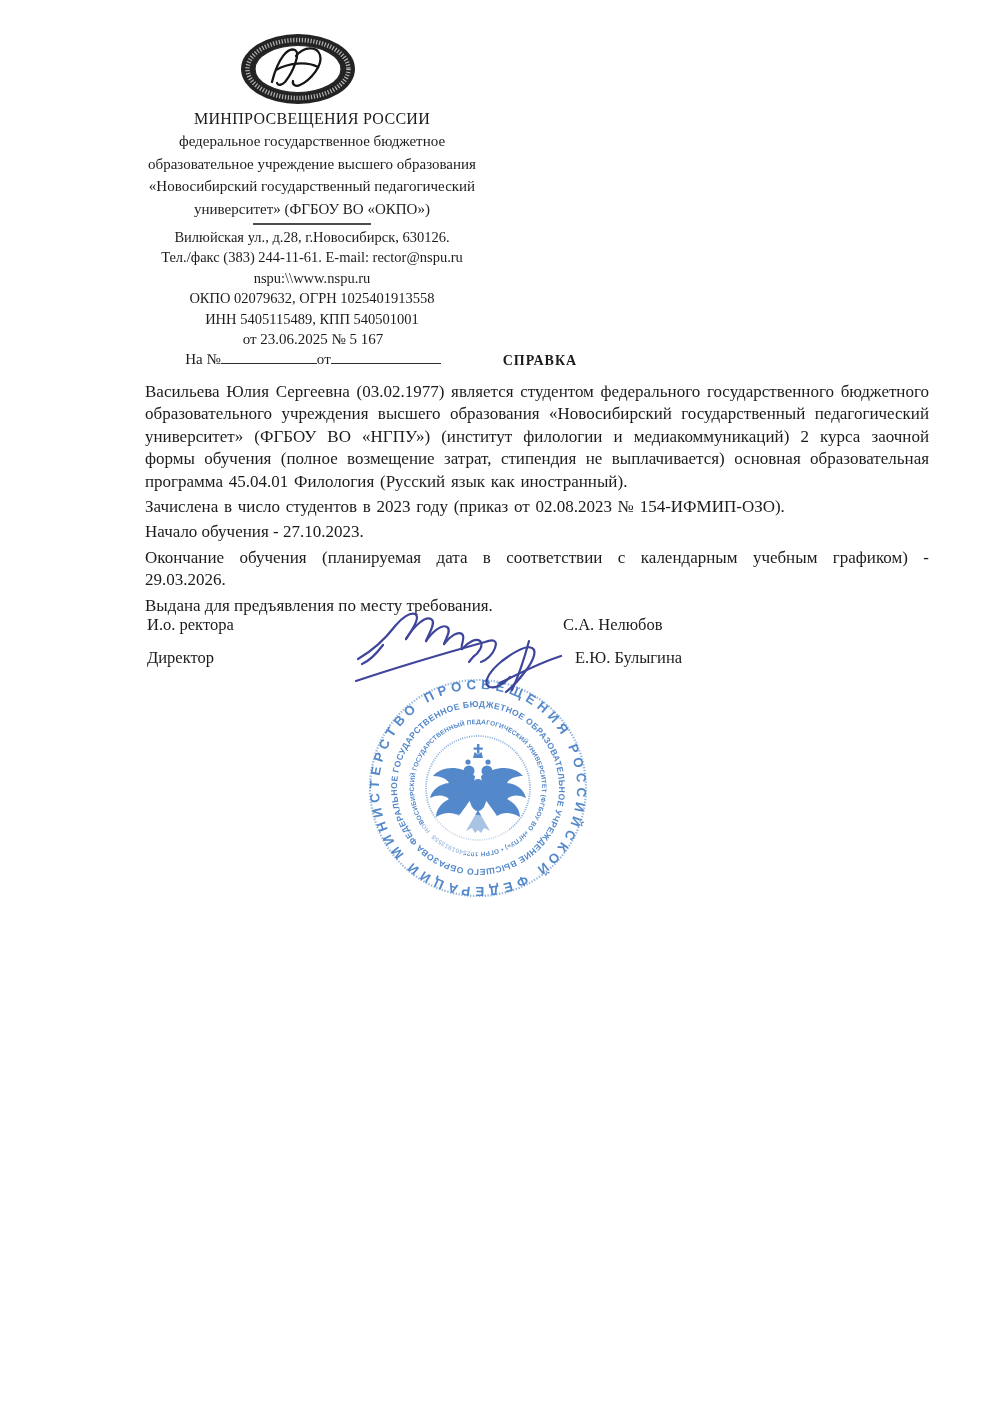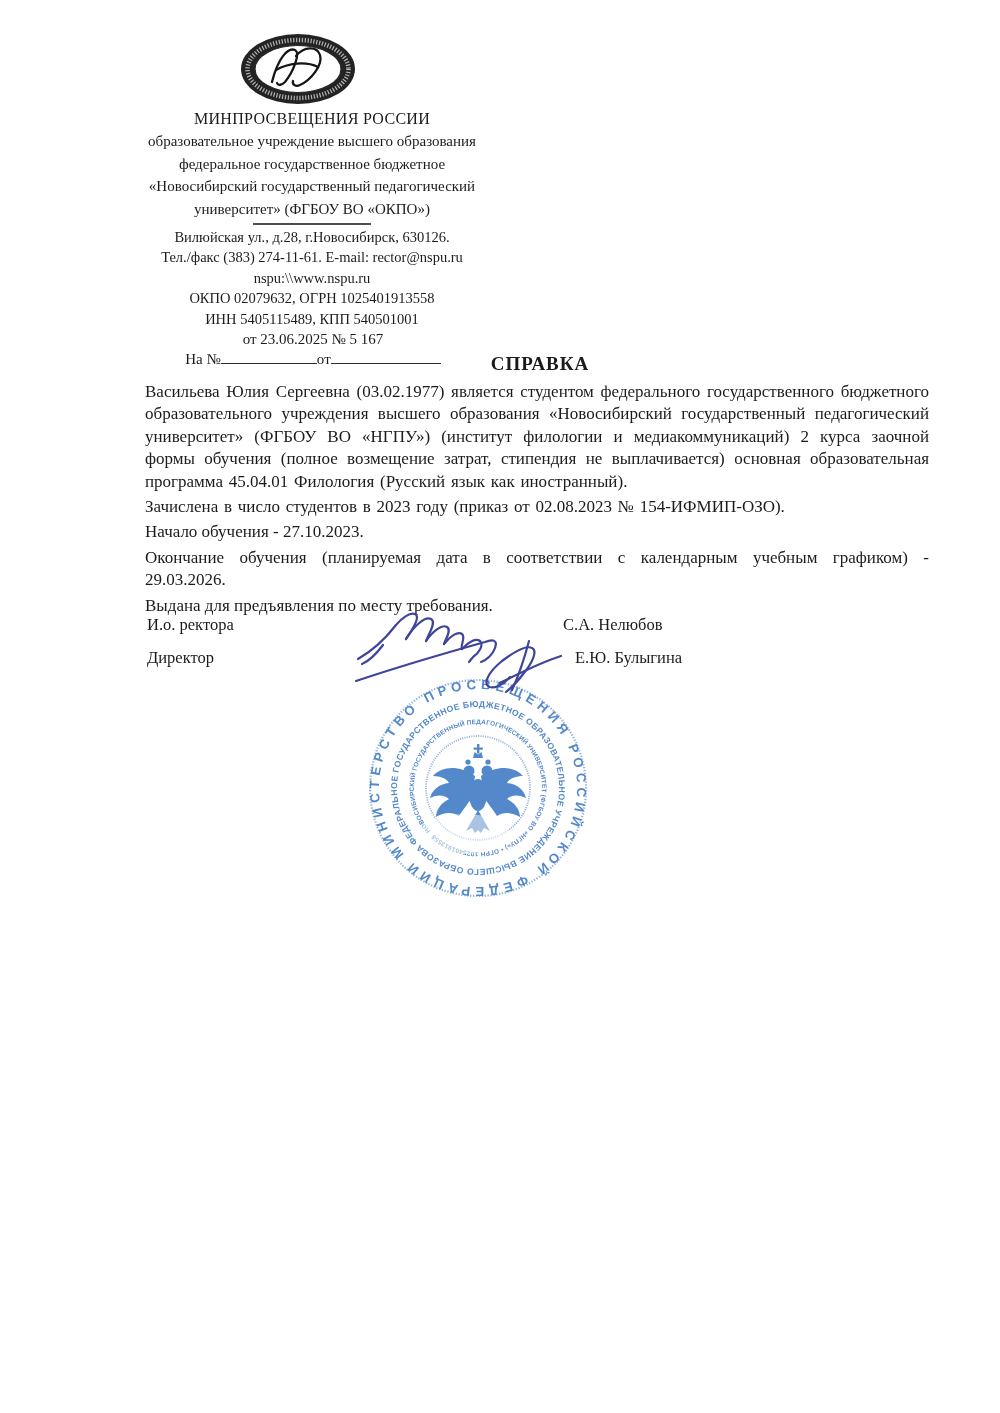--- a/index.html
+++ b/index.html
@@ -21,21 +21,21 @@
   .org-line{font-size:15px;line-height:22.5px;white-space:nowrap;}
   .head-divider{width:118px;margin:3px auto 2px auto;border-top:2px solid #4d4d4d;height:0;}
   .contact-line{font-size:14.5px;line-height:20.4px;white-space:nowrap;}
   .ref-line{font-size:15px;line-height:20px;text-align:center;white-space:nowrap;margin-left:2px;}
   .blank{display:inline-block;height:13px;border-bottom:1.3px solid #2c2c2c;}
   .blank.b1{width:96px;}
   .blank.b2{width:110px;}
   
   .doc-title{
     position:absolute;left:145px;top:353px;width:790px;
-    text-align:center;font-weight:bold;font-size:19px;letter-spacing:1px;
+    text-align:center;font-weight:bold;font-size:14px;letter-spacing:1px;
   }
   .doc-body{
     position:absolute;left:145px;top:381px;width:787px;
     font-size:17px;line-height:22.4px;text-align:justify;
   }
   .doc-body p{margin:0 3px 3px 0;}
   .doc-body p.stretch{word-spacing:4.5px;}
   .doc-body p.mild{word-spacing:1.5px;}
   
   .sig-row{position:absolute;left:147px;width:700px;font-size:16.5px;line-height:22px;}
@@ -61,29 +61,29 @@
       <g fill="none" stroke="#161616" stroke-width="2.3" stroke-linecap="round">
         <path d="M34 50 C 40 26, 50 15, 57 18 C 63 21, 55 40, 47 50 C 44 53, 40 54, 39 51"></path>
         <path d="M58 24 C 66 14, 79 14, 82 23 C 85 33, 73 48, 62 53 C 58 55, 54 53, 55 49"></path>
         <path d="M38 38 C 50 31, 68 29, 80 35"></path>
       </g>
     </svg>
   </div>
 
   <div class="ministry">МИНПРОСВЕЩЕНИЯ РОССИИ</div>
 
+  <div class="org-line">федеральное государственное бюджетное</div>
   <div class="org-line">образовательное учреждение высшего образования</div>
-  <div class="org-line">федеральное государственное бюджетное</div>
   <div class="org-line">«Новосибирский государственный педагогический</div>
   <div class="org-line">университет» (ФГБОУ ВО «ОКПО»)</div>
 
   <div class="head-divider"></div>
 
   <div class="contact-line">Вилюйская ул., д.28, г.Новосибирск, 630126.</div>
-  <div class="contact-line">Тел./факс (383) 274-11-61. E-mail: rector@nspu.ru</div>
+  <div class="contact-line">Тел./факс (383) 244-11-61. E-mail: rector@nspu.ru</div>
   <div class="contact-line">nspu:\\www.nspu.ru</div>
   <div class="contact-line">ОКПО 02079632, ОГРН 1025401913558</div>
   <div class="contact-line">ИНН 5405115489, КПП 540501001</div>
 
   <div class="ref-line">от 23.06.2025 № 5 167</div>
   <div class="ref-line">
     <span>На №</span><span class="blank b1"></span><span>от</span><span class="blank b2"></span>
   </div>
 </div>
 

